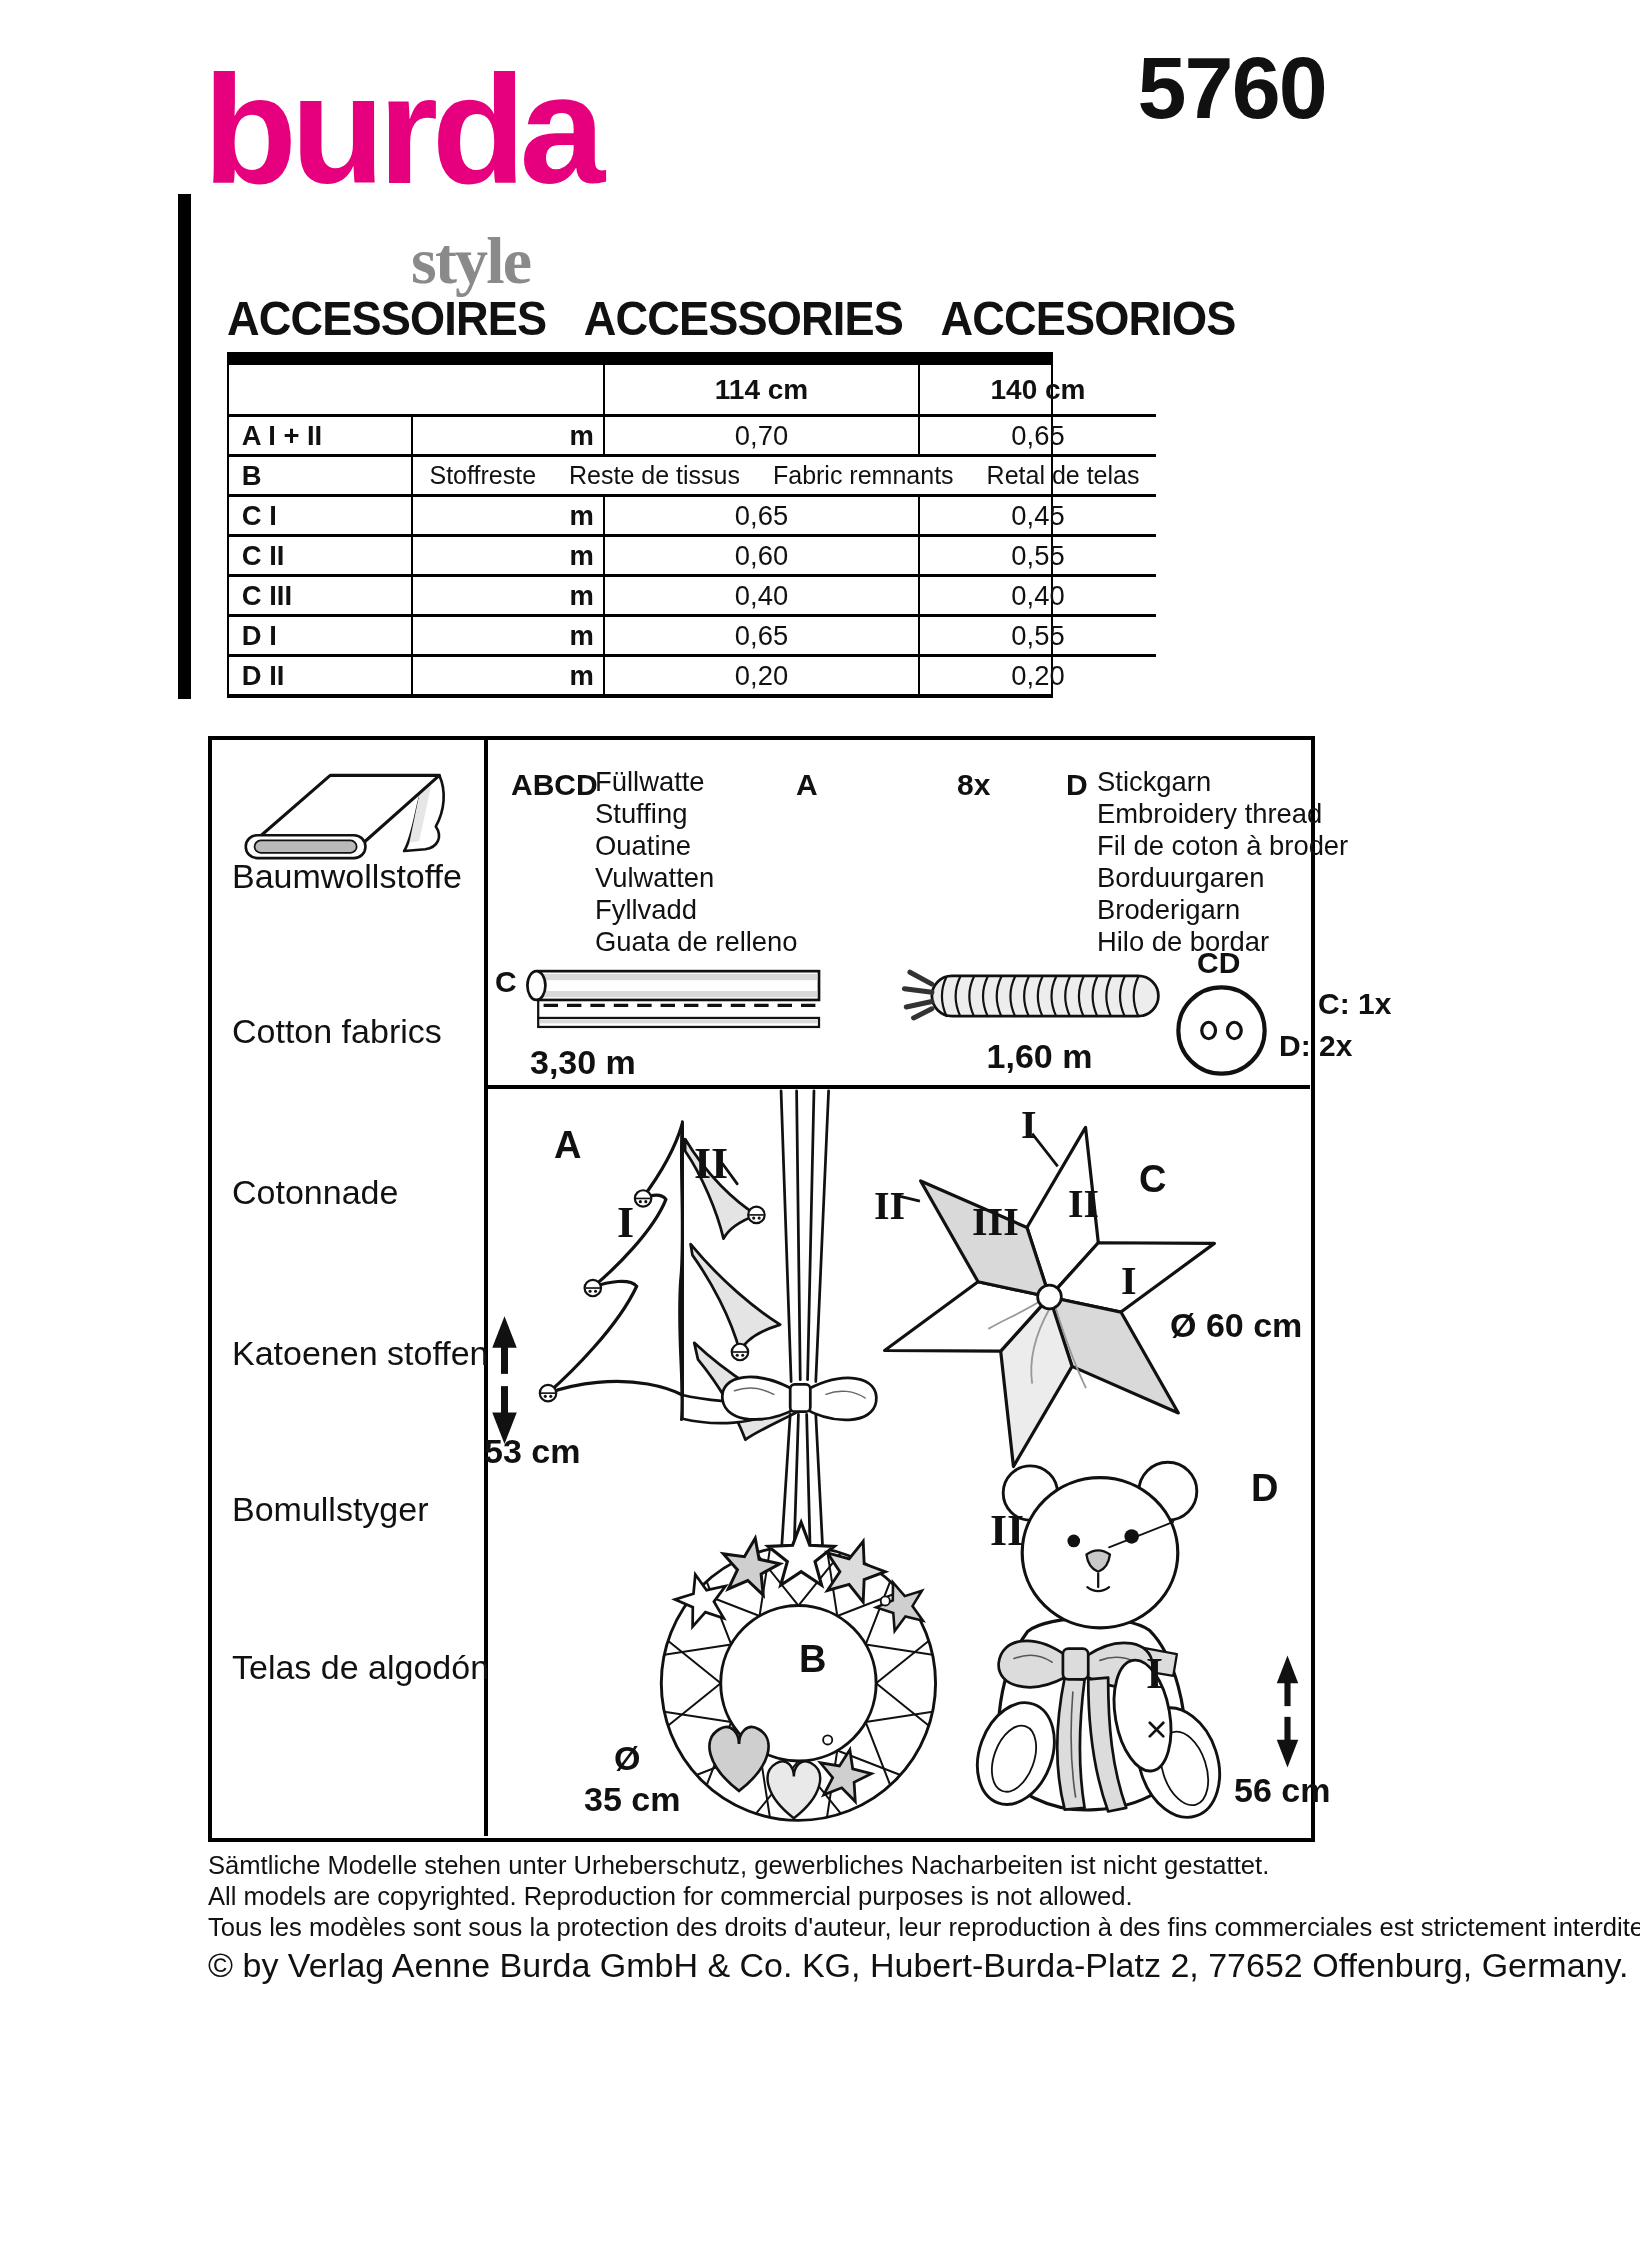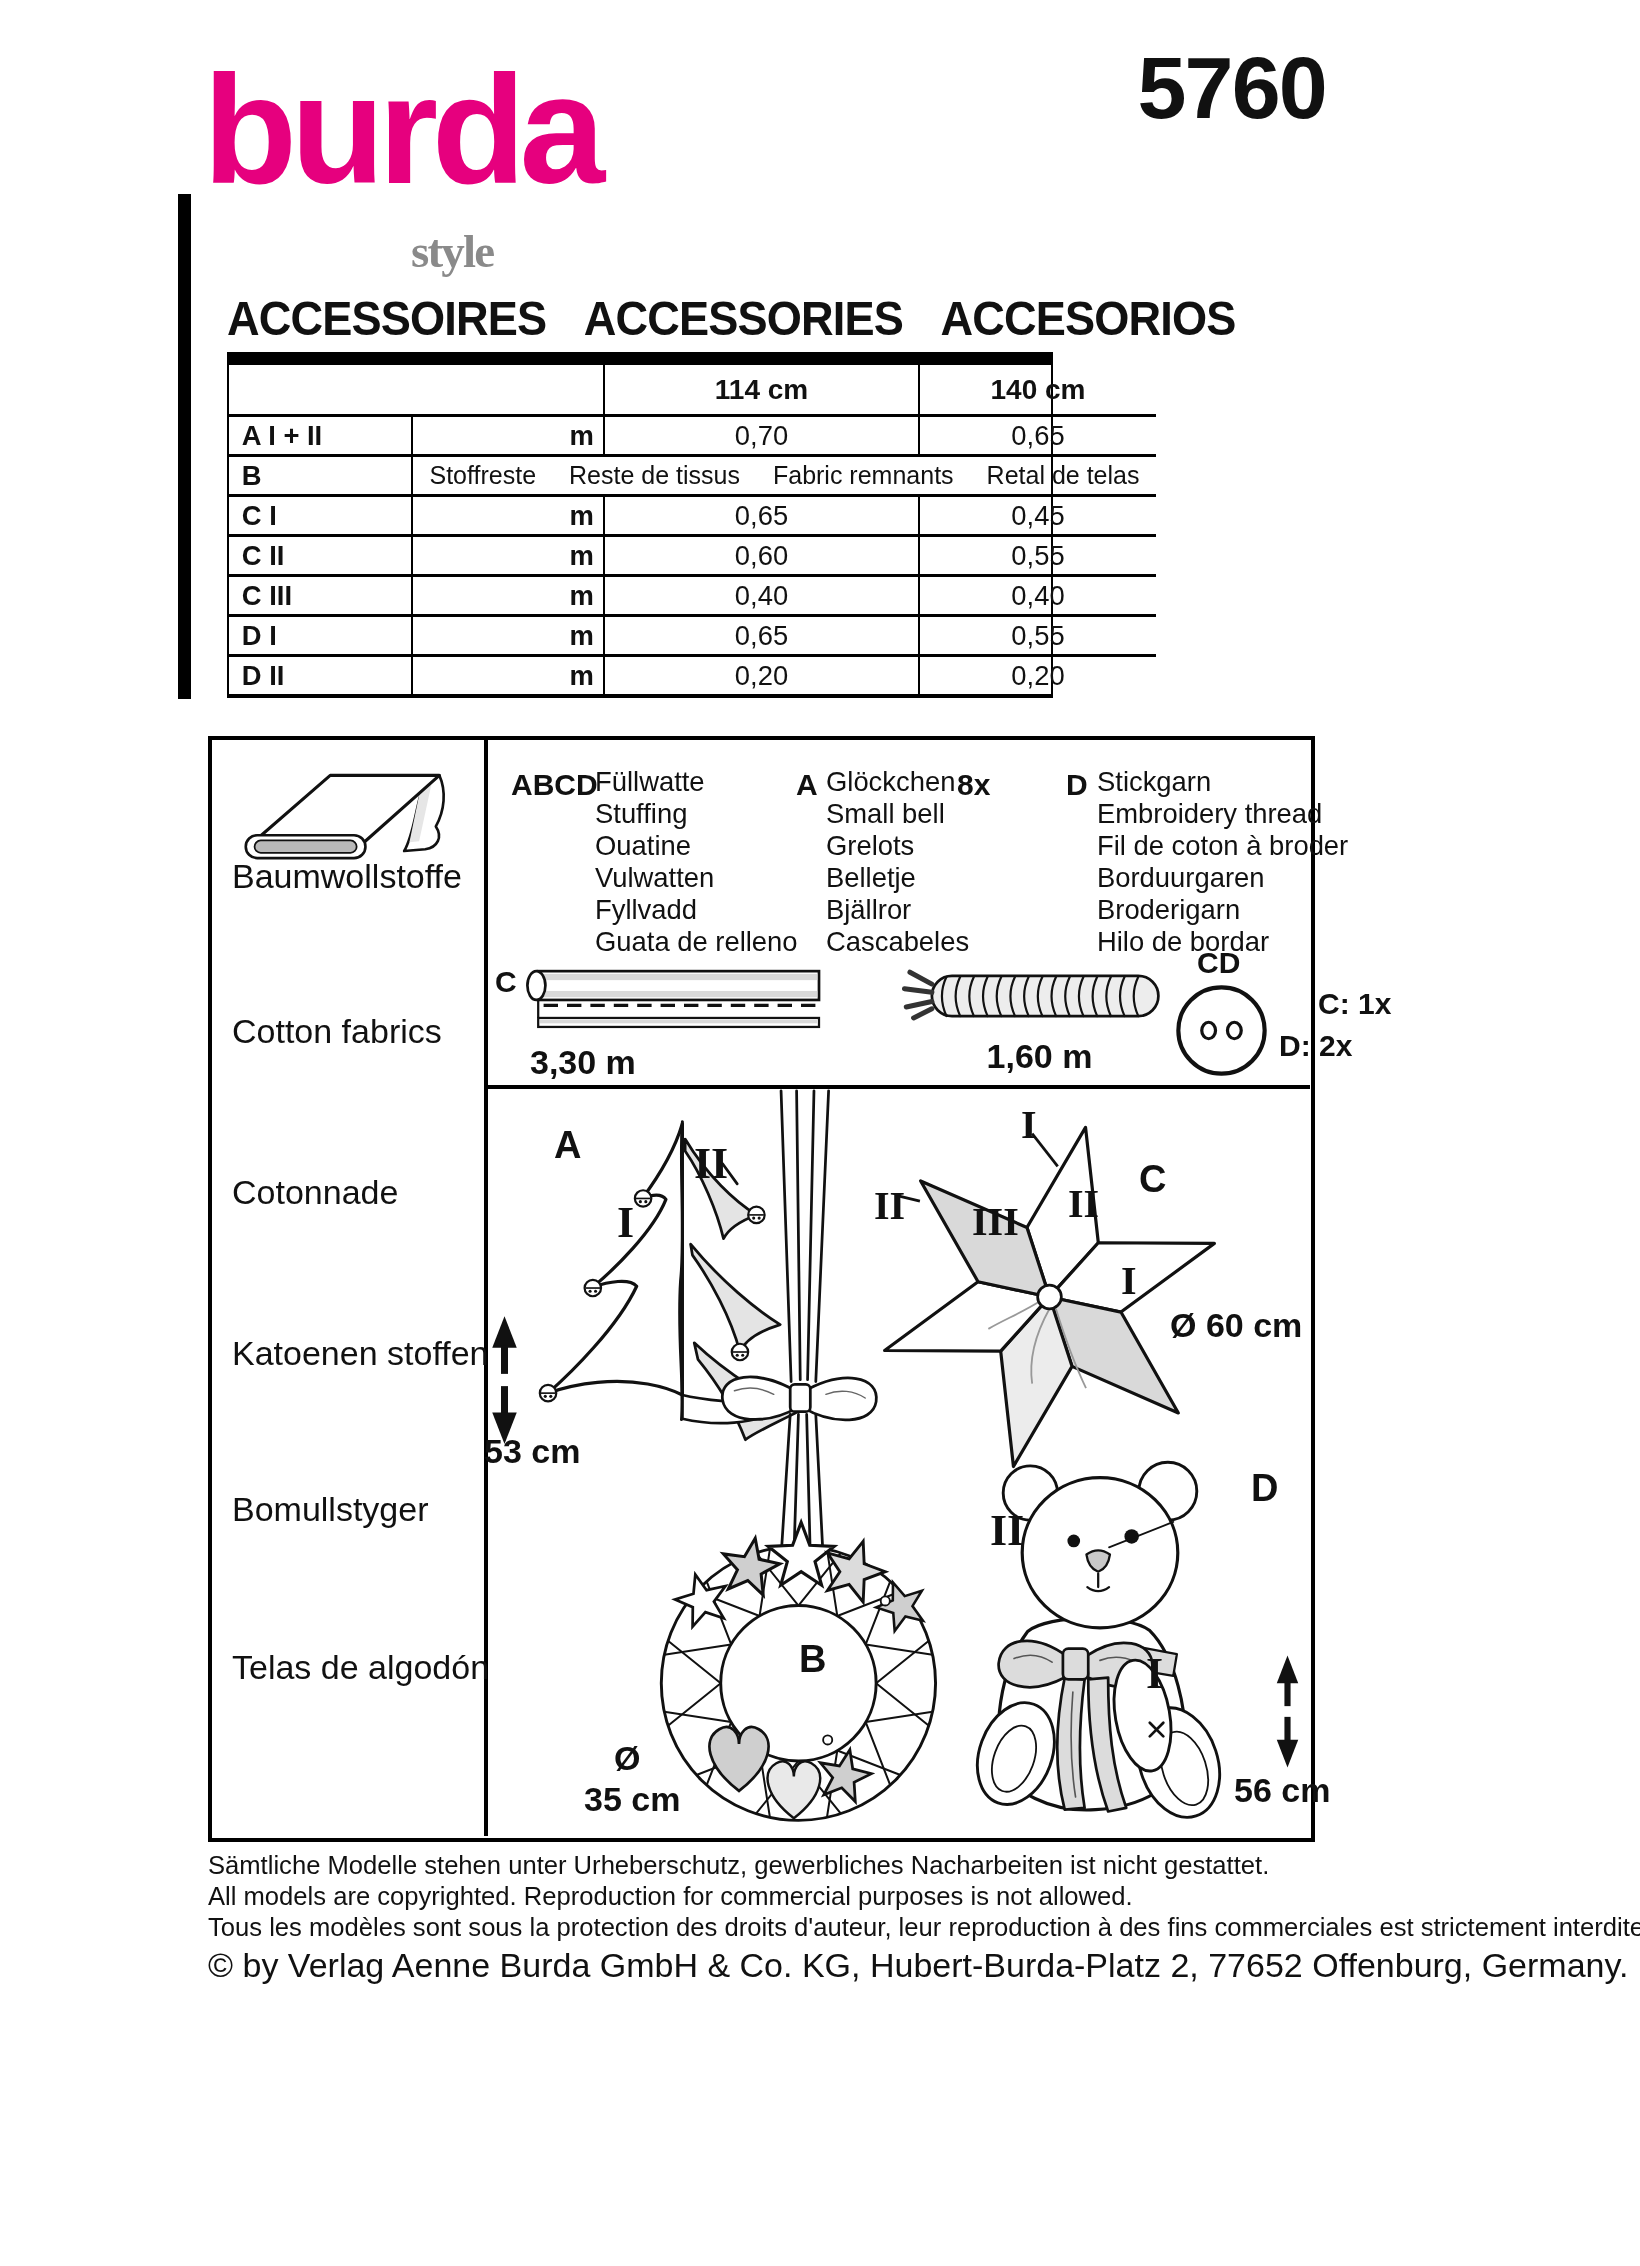--- a/index.html
+++ b/index.html
@@ -1,21 +1,21 @@
 <!DOCTYPE html>
 <html style="font-size:14.6px"><head>
 <meta charset="utf-8">
 <style>
   html,body{margin:0;padding:0;background:#ffffff;}
   #canvas{position:relative;width:1640px;height:2266px;background:#fff;overflow:hidden;
           font-family:"Liberation Sans",sans-serif;color:#111;}
   .abs{position:absolute;}
   
   .wordmark{font-weight:700;font-size:154px;line-height:1;letter-spacing:-6.4px;color:#e6007e;}
-  .wordmark-sub{font-family:"Liberation Serif",serif;font-weight:700;font-size:47px;line-height:1;
+  .wordmark-sub{font-family:"Liberation Serif",serif;font-weight:700;font-size:66px;line-height:1;
                 letter-spacing:-1.8px;color:#8a8a8a;}
   .pattern-number{font-weight:700;font-size:88px;line-height:1;letter-spacing:-1.8px;}
   .vbar{left:178px;top:194px;width:12.8px;height:505px;background:#000;}
   .heading{left:227px;top:291px;display:flex;gap:40px;font-weight:700;font-size:48px;
            letter-spacing:-0.9px;transform:scaleX(.94);transform-origin:left;white-space:nowrap;}
   
   .vtable{left:227px;top:352px;width:826px;box-sizing:border-box;
           border-top:13.7px solid #000;border-bottom:4.6px solid #000;
           border-left:2.7px solid #000;border-right:2.7px solid #000;
           display:grid;grid-template-columns:182px 192px 315px 238px;
@@ -130,28 +130,20 @@
     <div class="abs nlist" style="left:383px;top:25.6px;">
       <div>Füllwatte</div>
       <div>Stuffing</div>
       <div>Ouatine</div>
       <div>Vulwatten</div>
       <div>Fyllvadd</div>
       <div>Guata de relleno</div>
     </div>
 
     <div class="abs ncode" style="left:584px;top:30px;">A</div>
-    <div class="abs nlist" style="left:614px;top:25.6px;">
-      <div>Glöckchen</div>
-      <div>Small bell</div>
-      <div>Grelots</div>
-      <div>Belletje</div>
-      <div>Bjällror</div>
-      <div>Cascabeles</div>
-    </div>
     <div class="abs ncode" style="left:745px;top:30px;">8x</div>
 
     <div class="abs ncode" style="left:854px;top:30px;">D</div>
     <div class="abs nlist" style="left:885px;top:25.6px;">
       <div>Stickgarn</div>
       <div>Embroidery thread</div>
       <div>Fil de coton à broder</div>
       <div>Borduurgaren</div>
       <div>Broderigarn</div>
       <div>Hilo de bordar</div>

